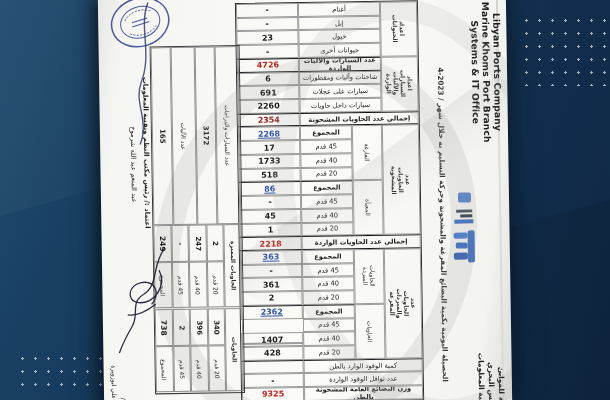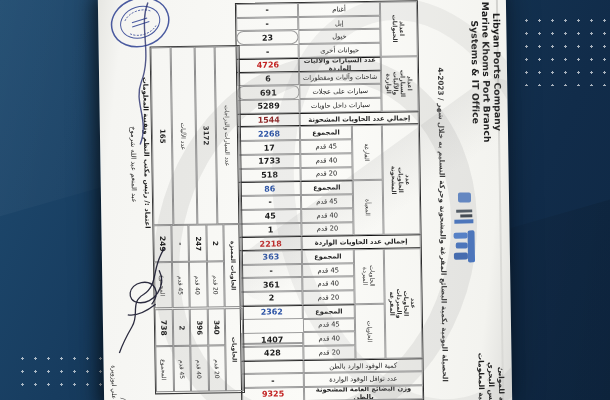--- a/index.html
+++ b/index.html
@@ -40,21 +40,21 @@
   .approve-name{width:128px;font-size:6.8px;color:#1d1d1d;}
   .prepared{width:84px;font-size:6.2px;color:#222;line-height:9px;}
 
   
   .main-table{position:absolute;left:137px;top:10px;width:181px;display:grid;z-index:2;
     grid-template-columns:62px 1fr 30px 37px;grid-auto-rows:13.72px;border:1.4px solid #2a2a2a;}
   .mc{display:flex;align-items:center;justify-content:center;border:.5px solid #9b9b9b;overflow:hidden;}
   .mc.val{font-size:8px;font-weight:700;color:#1c1c1c;}
   .mc.lab{font-size:6.7px;color:#222;padding:0 1px;text-align:center;}
   .c-red{color:#c22222 !important;}
-  .c-blue{color:#2e55a6 !important;}
+  .c-blue{color:#2e55a6 !important;text-decoration:underline;}
   .c-maroon{color:#8d2727 !important;}
   .tt{border-top:1.2px solid #111;border-bottom:1.2px solid #111;font-weight:700;}
   .fr{border-top:1.2px solid #111;border-bottom:1.2px solid #111;}
   .sp{border-top:1.1px solid #222;}
   .bd{font-weight:700;}
   .gcell .vr{font-size:6.1px;line-height:1.15;white-space:normal;color:#333;}
   .gcell.grp .vr{font-weight:600;}
 
   
   .side-table{position:absolute;left:51px;top:52px;width:88px;z-index:2;border:1.2px solid #3a3a3a;}
@@ -106,33 +106,33 @@
         <rect x="4" y="52" width="12" height="6" rx="2" fill="#4273c4"></rect>
         <rect x="2" y="62" width="14" height="7" rx="2" fill="#3a67b5"></rect>
       </svg>
     </div>
 
     <div class="main-table" dir="ltr" id="mainTable">
         <div class="mc val" style="grid-area: 1 / 1;">-</div>
         <div class="mc lab" dir="rtl" style="grid-area: 1 / 2 / auto / span 2;">أغنام</div>
         <div class="mc val" style="grid-area: 2 / 1;">-</div>
         <div class="mc lab" dir="rtl" style="grid-area: 2 / 2 / auto / span 2;">إبل</div>
-        <div class="mc val" style="grid-area: 3 / 1; border-radius: 7px;">23</div>
+        <div class="mc val" style="grid-area: 3 / 1;">23</div>
         <div class="mc lab" dir="rtl" style="grid-area: 3 / 2 / auto / span 2;">خيول</div>
         <div class="mc val" style="grid-area: 4 / 1;">-</div>
         <div class="mc lab" dir="rtl" style="grid-area: 4 / 2 / auto / span 2;">حيوانات أخرى</div>
         <div class="mc val c-red fr" style="grid-area: 5 / 1; text-align: center;">4726</div>
         <div class="mc lab bd fr" dir="rtl" style="grid-area: 5 / 2 / auto / span 2;">عدد السيارات والآليات الواردة</div>
         <div class="mc val" style="grid-area: 6 / 1;">6</div>
         <div class="mc lab" dir="rtl" style="grid-area: 6 / 2 / auto / span 2;">شاحنات وآليات ومقطورات</div>
-        <div class="mc val" style="grid-area: 7 / 1; border-radius: 6px;">691</div>
+        <div class="mc val" style="grid-area: 7 / 1;">691</div>
         <div class="mc lab" dir="rtl" style="grid-area: 7 / 2 / auto / span 2;">سيارات على عجلات</div>
-        <div class="mc val" style="grid-area: 8 / 1;">5289</div>
+        <div class="mc val" style="grid-area: 8 / 1;">2260</div>
         <div class="mc lab" dir="rtl" style="grid-area: 8 / 2 / auto / span 2;">سيارات داخل حاويات</div>
-        <div class="mc val c-maroon tt" style="grid-area: 9 / 1;">1544</div>
+        <div class="mc val c-maroon tt" style="grid-area: 9 / 1;">2354</div>
         <div class="mc lab tt" dir="rtl" style="grid-area: 9 / 2 / auto / -1;">إجمالي عدد الحاويات المشحونة</div>
         <div class="mc val c-blue" style="grid-area: 10 / 1;">2268</div>
         <div class="mc lab bd" dir="rtl" style="grid-area: 10 / 2;">المجموع</div>
         <div class="mc val" style="grid-area: 11 / 1;">17</div>
         <div class="mc lab" dir="rtl" style="grid-area: 11 / 2;">45 قدم</div>
         <div class="mc val" style="grid-area: 12 / 1;">1733</div>
         <div class="mc lab" dir="rtl" style="grid-area: 12 / 2;">40 قدم</div>
         <div class="mc val" style="grid-area: 13 / 1;">518</div>
         <div class="mc lab" dir="rtl" style="grid-area: 13 / 2;">20 قدم</div>
         <div class="mc val c-blue sp" style="grid-area: 14 / 1;">86</div>

